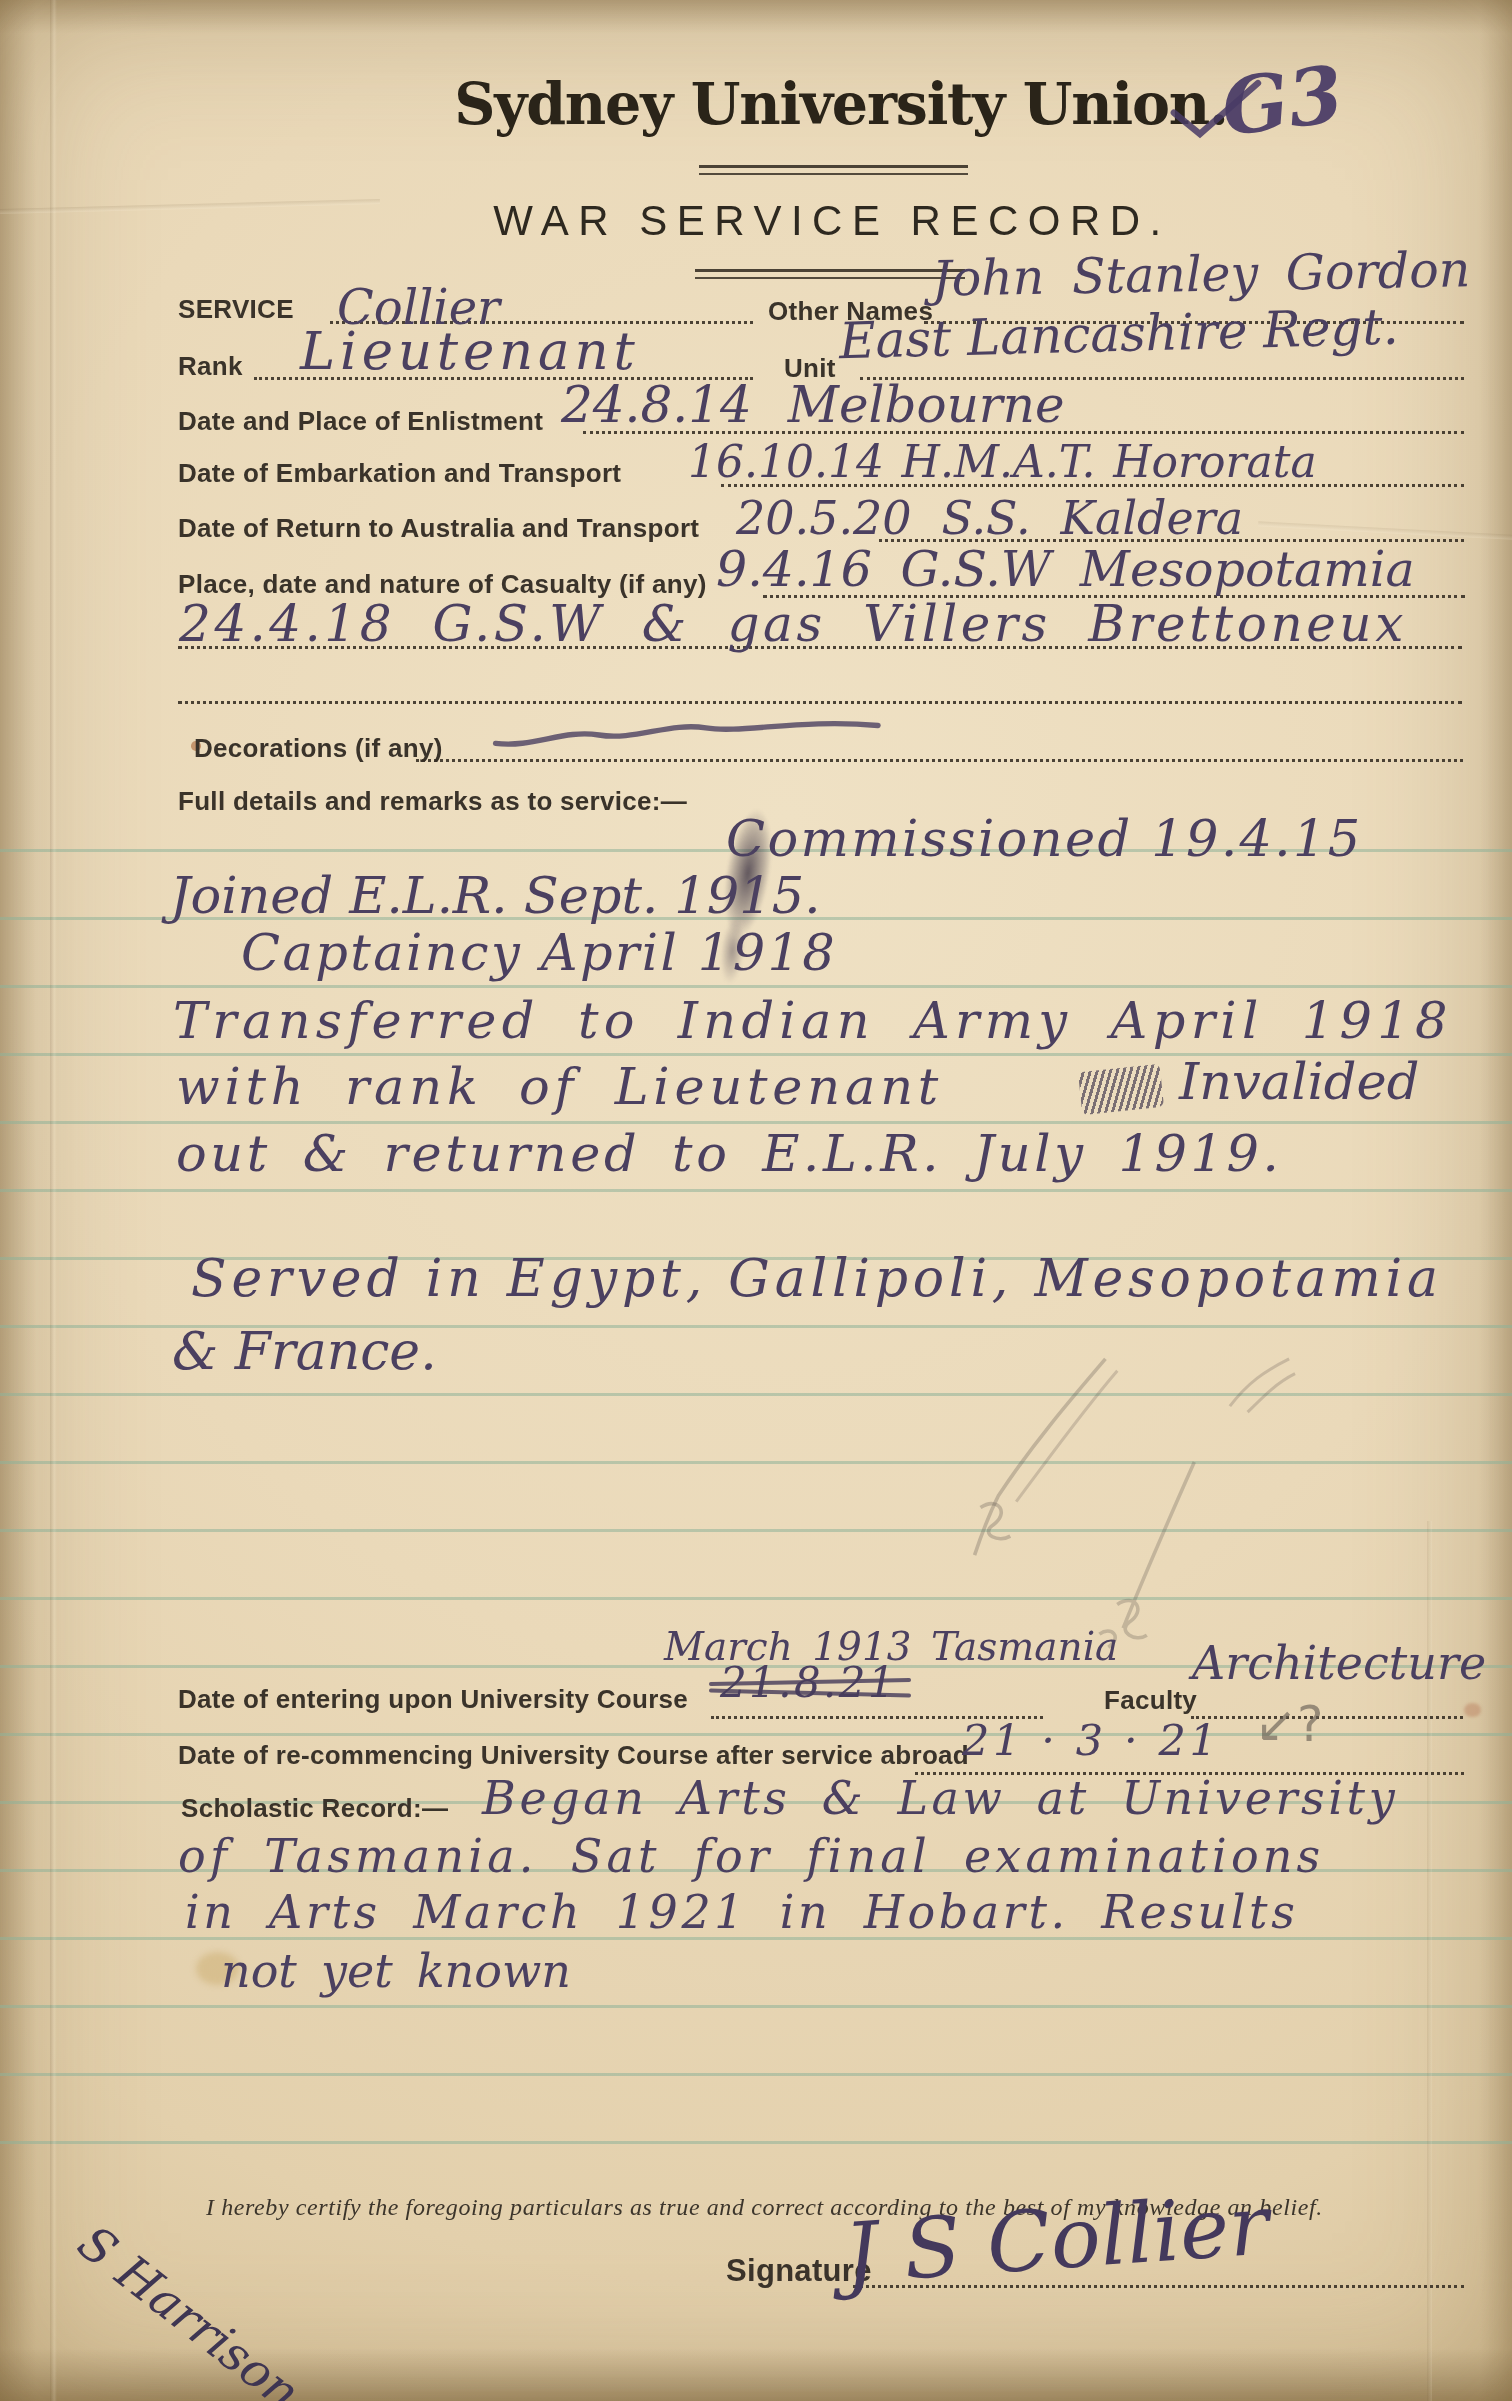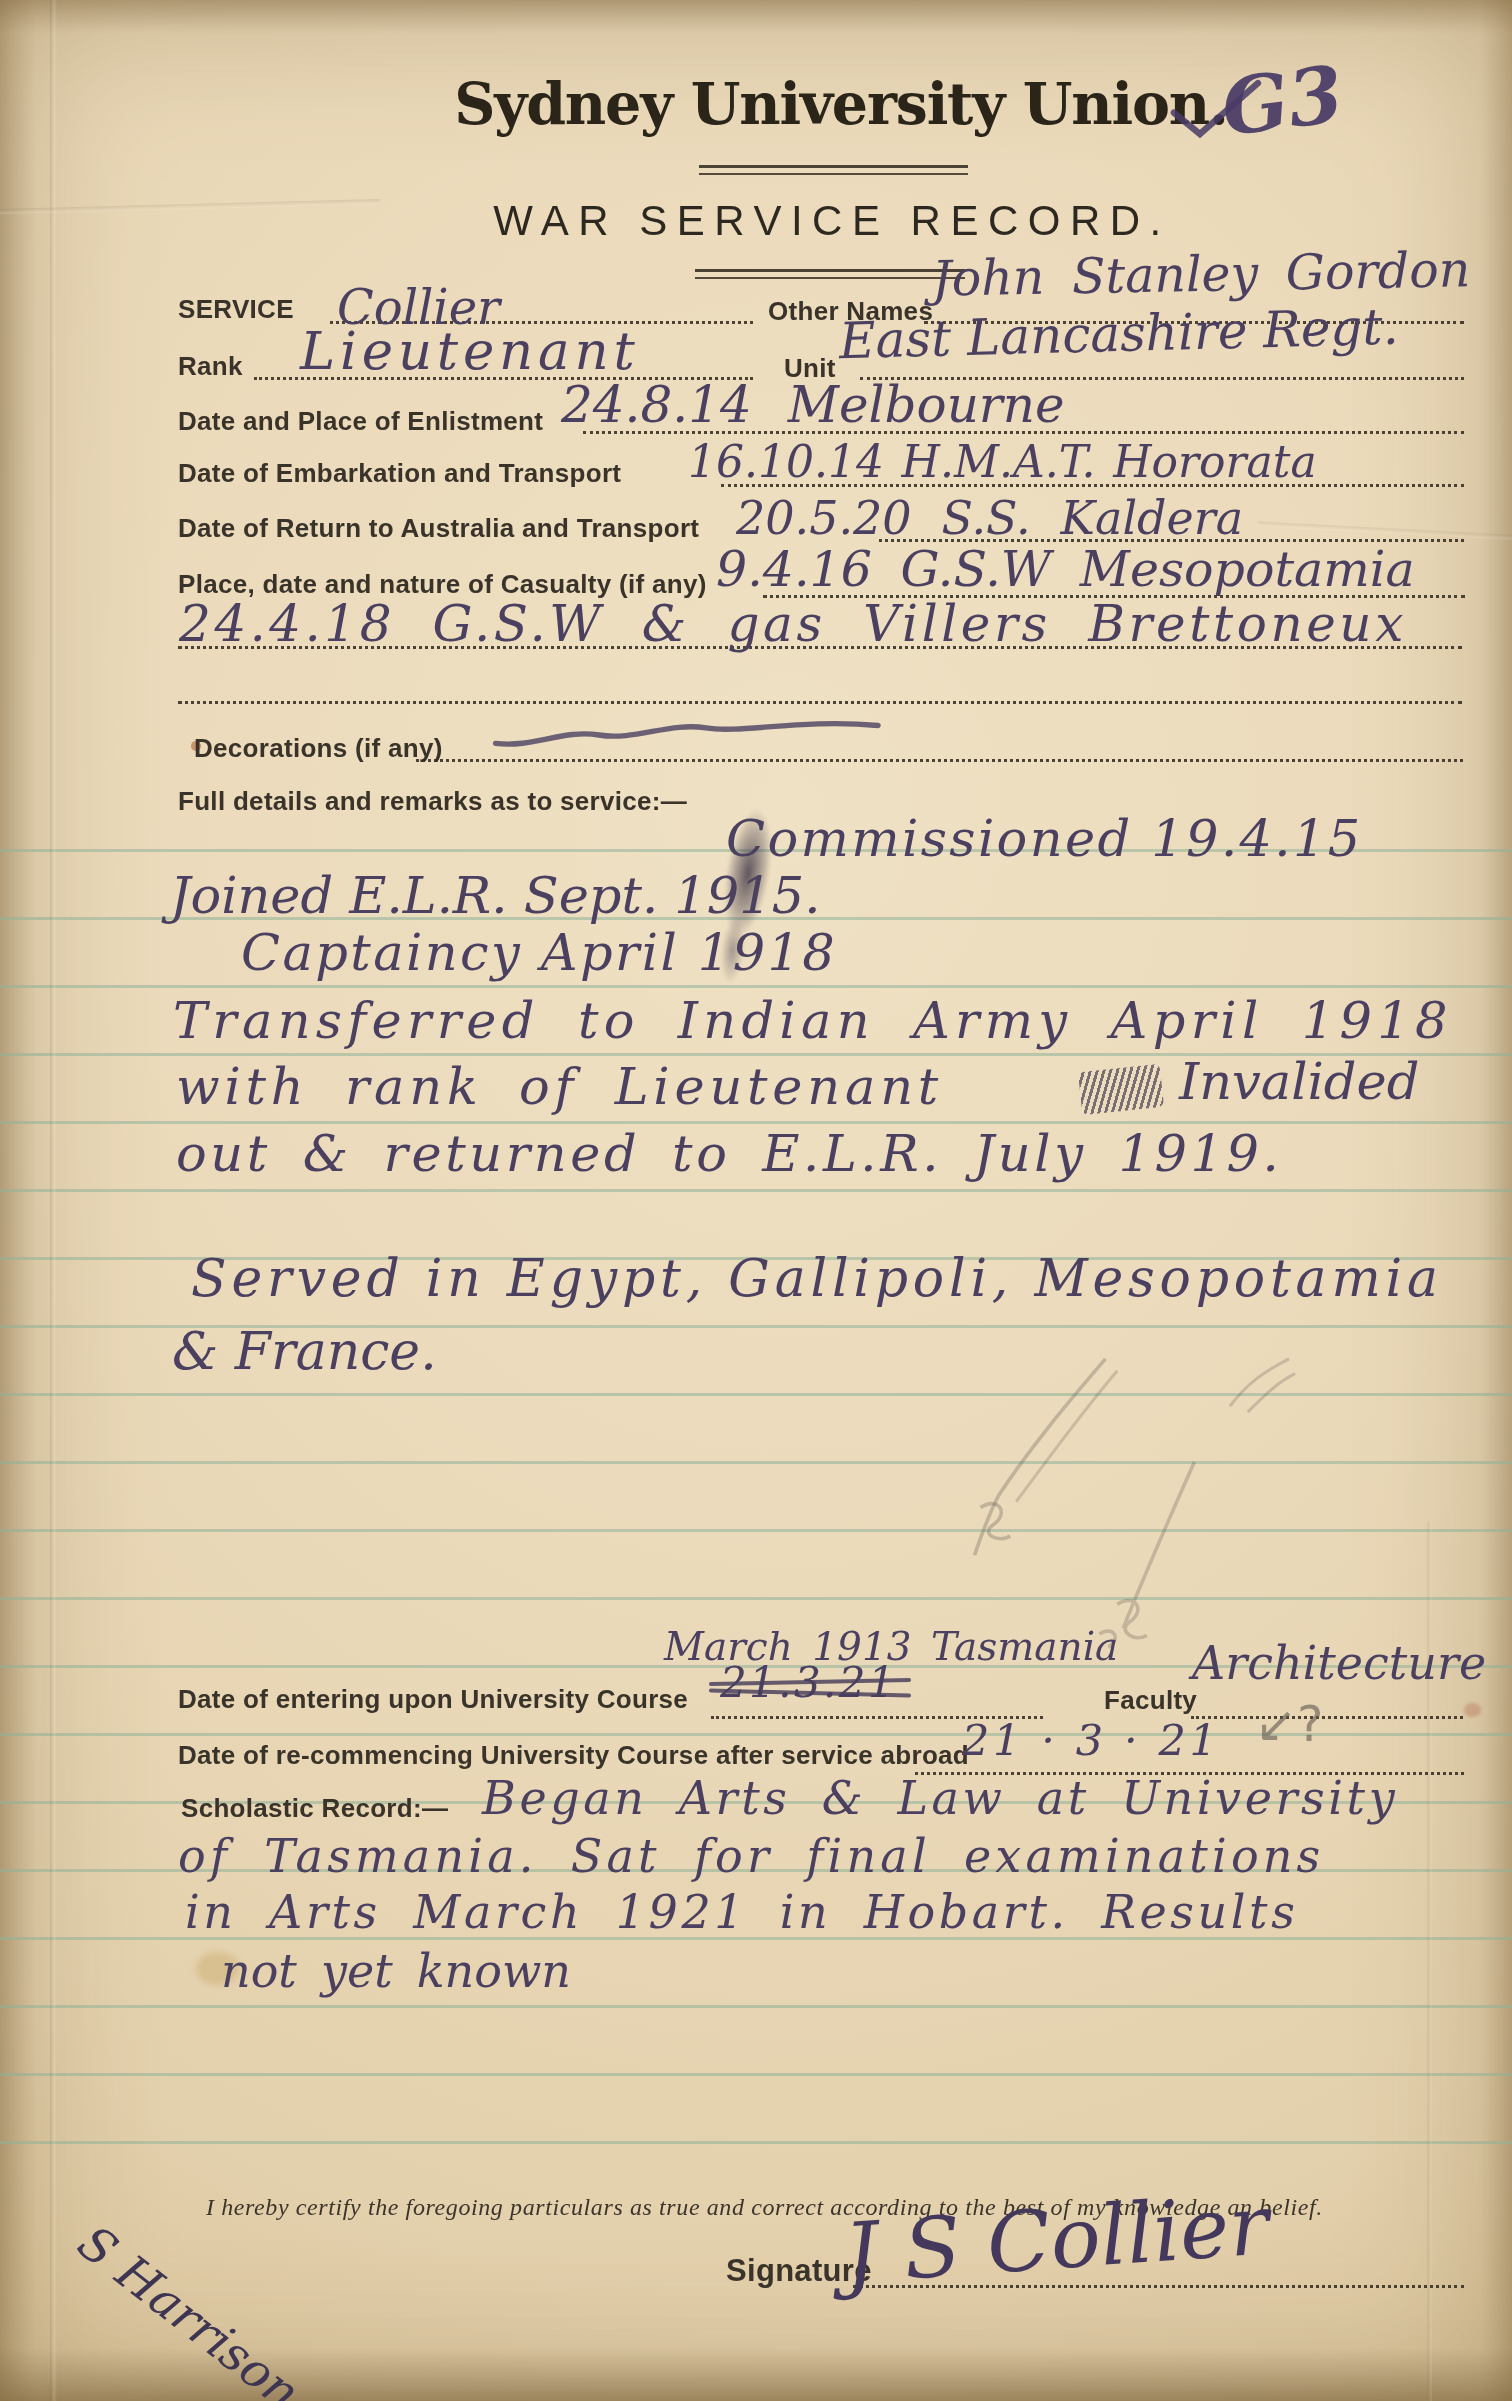--- a/index.html
+++ b/index.html
@@ -247,21 +247,21 @@
   <svg id="scribble2" class="decor" style="left:1212px;top:1347px;width:95px;height:77px;position:absolute" viewBox="0 0 160 130">
     <path d="M30,100 C60,60 90,40 130,20 M60,110 C90,80 110,60 140,45" fill="none" stroke="rgba(95,85,78,.25)" stroke-width="5"></path>
   </svg>
   <svg id="scribble3" class="decor" style="left:1046px;top:1450px;width:178px;height:214px;position:absolute" viewBox="0 0 300 360">
     <path d="M250,20 C210,110 170,200 130,300 M120,260 C150,240 170,270 140,290 C120,305 150,325 170,312 M90,310 C110,295 130,315 105,332" fill="none" stroke="rgba(95,85,78,.28)" stroke-width="6"></path>
   </svg>
 
   <div id="hw-entering-above" class="hand">March 1913 Tasmania</div>
   <div id="entering-label" class="plabel">Date of entering upon University Course</div>
   <div id="dots-entering" class="dots"></div>
-  <div id="hw-entering-struck" class="hand">21.3.21</div>
+  <div id="hw-entering-struck" class="hand">21.8.21</div>
   <div id="faculty-label" class="plabel">Faculty</div>
   <div id="dots-faculty" class="dots"></div>
   <div id="hw-faculty" class="hand">Architecture</div>
 
   <div id="recommencing-label" class="plabel">Date of re-commencing University Course after service abroad</div>
   <div id="dots-recommencing" class="dots"></div>
   <div id="hw-recommencing" class="hand">21 · 3 · 21</div>
   <div id="pencil-note" class="hand pencil">↙?</div>
 
   <div id="scholastic-label" class="plabel">Scholastic Record:—</div>

